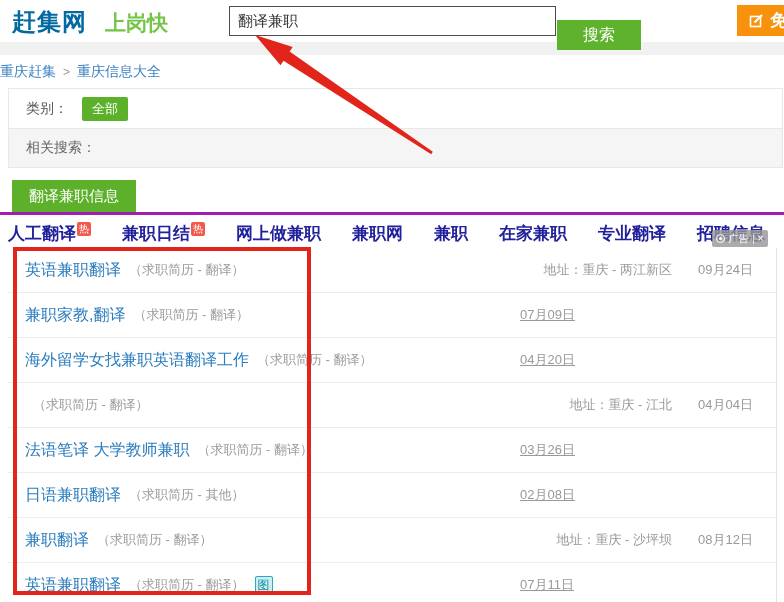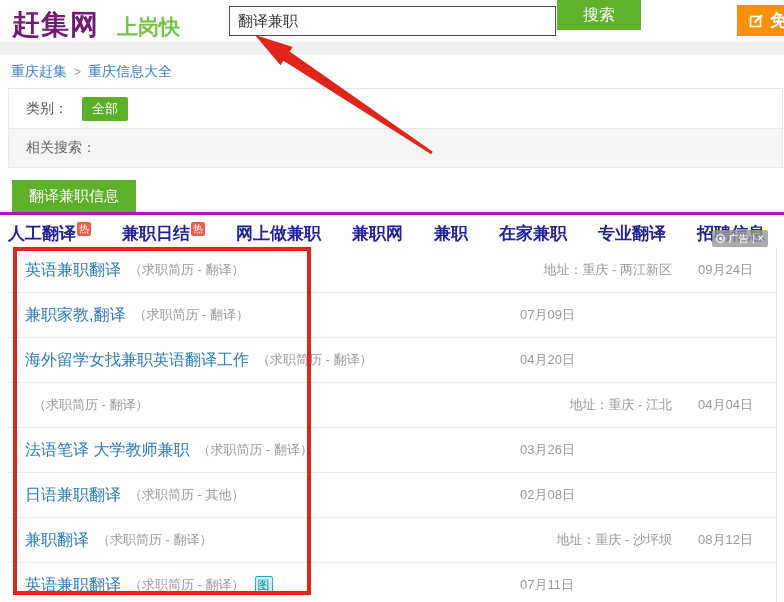--- a/index.html
+++ b/index.html
@@ -2,35 +2,35 @@
 <html><head>
 <meta charset="utf-8">
 <style>
   * { margin:0; padding:0; box-sizing:border-box; }
   html,body { width:784px; height:602px; overflow:hidden; background:#fff;
     font-family:"Liberation Sans","DejaVu Sans",sans-serif; position:relative; }
 
   
   .header { position:relative; height:42px; background:#fff; }
   .logo { position:absolute; left:12px; top:6px; display:flex; align-items:baseline; }
-  .logo-brand { font-size:28px; font-weight:bold; color:#701a75; letter-spacing:1px; }
+  .logo-brand { font-size:24px; font-weight:bold; color:#0369a1; letter-spacing:1px; }
   .logo-suffix { font-size:21px; font-weight:bold; color:#74c447; margin-left:18px; }
   .search-input { position:absolute; left:229px; top:6px; width:327px; height:30px;
     border:1px solid #4d4d4d; font-size:15px; color:#333; padding:0 8px; outline:none;
     font-family:inherit; background:#fff; }
-  .search-btn { position:absolute; left:557px; top:0; width:84px; height:30px;
+  .search-btn { position:absolute; left:557px; top:20px; width:84px; height:30px;
     background:#5fb32c; color:#fff; font-size:16px; border:none; cursor:pointer;
     font-family:inherit; }
   .publish-btn { position:absolute; left:737px; top:5px; height:31px; background:#f8910c;
     color:#fff; display:flex; align-items:center; gap:6px; padding:0 12px; border:none;
     font-size:17px; font-weight:bold; white-space:nowrap; font-family:inherit; cursor:pointer; }
   .header-strip { height:13px; background:#f1f1f1; }
 
   
-  .breadcrumb { height:33px; display:flex; align-items:center; padding-left:11px;
+  .breadcrumb { height:33px; display:flex; align-items:center; 
     font-size:14px; }
   .breadcrumb a { color:#3c82c3; text-decoration:none; cursor:pointer; }
   .crumb-sep { color:#999; margin:0 7px; font-size:12px; }
 
   
   .filter-box { margin:0 1px 0 8px; border:1px solid #e8e8e8; }
   .filter-row-a { height:39px; display:flex; align-items:center; padding-left:17px;
     background:#fff; }
   .filter-label { font-size:14px; color:#555; }
   .cat-all-btn { margin-left:14px; background:#5cb02a; color:#fff; font-size:13px;
@@ -68,21 +68,21 @@
   .row { position:relative; height:45px; border-bottom:1px solid #ededed; display:flex;
     align-items:center; padding-left:17px; background:#fff; }
   .row .title { font-size:16px; color:#2b7dbd; text-decoration:none; cursor:pointer;
     white-space:nowrap; }
   .row .title .hl { color:#ff4400; }
   .row .cat { font-size:13px; color:#9b9b9b; margin-left:8px; white-space:nowrap; }
   .pic-badge { margin-left:10px; font-size:12px; line-height:1; color:#0e8fa3;
     background:#cdeef3; border:1px solid #2aa9bb; padding:2px 2px; border-radius:2px; }
   .addr { position:absolute; right:105px; font-size:13px; color:#999; white-space:nowrap; }
   .date-r { position:absolute; right:24px; font-size:13px; color:#999; }
-  .date-l { position:absolute; left:512px; font-size:13px; color:#999; }
+  .date-l { position:absolute; left:512px; font-size:13px; color:#999;text-decoration:underline; }
 
   
   .red-rect { position:absolute; left:13px; top:247px; width:298px; height:348px;
     border:4px solid #e1251a; pointer-events:none; z-index:50; }
   .red-arrow { position:absolute; left:0; top:0; pointer-events:none; z-index:51; }
 </style>
 </head>
 <body>
 
 <div class="header">

